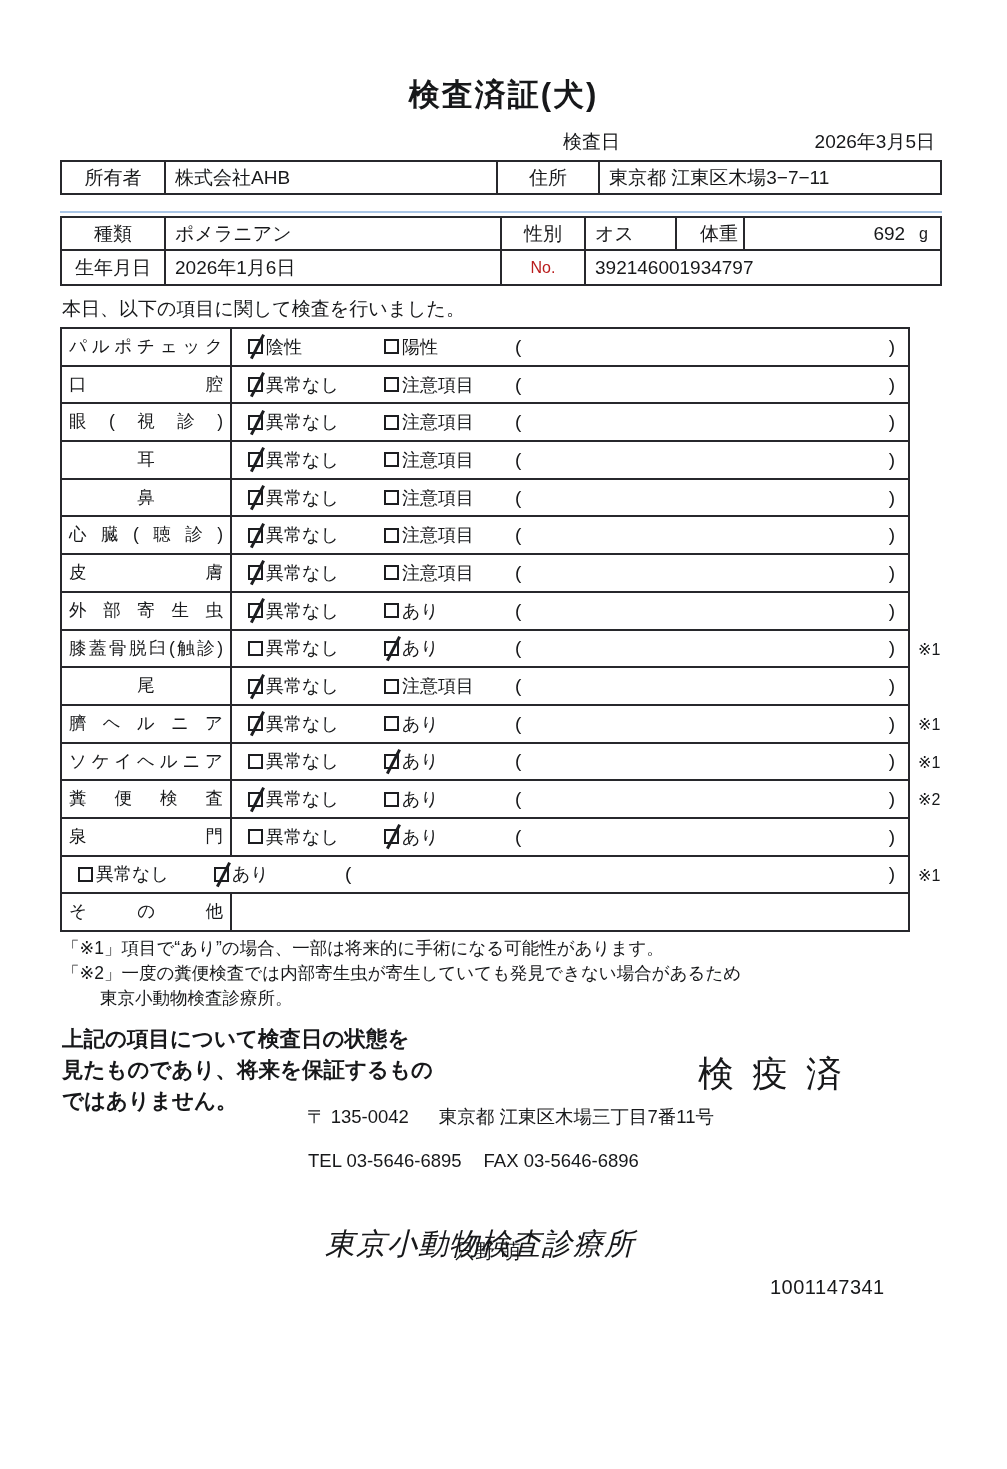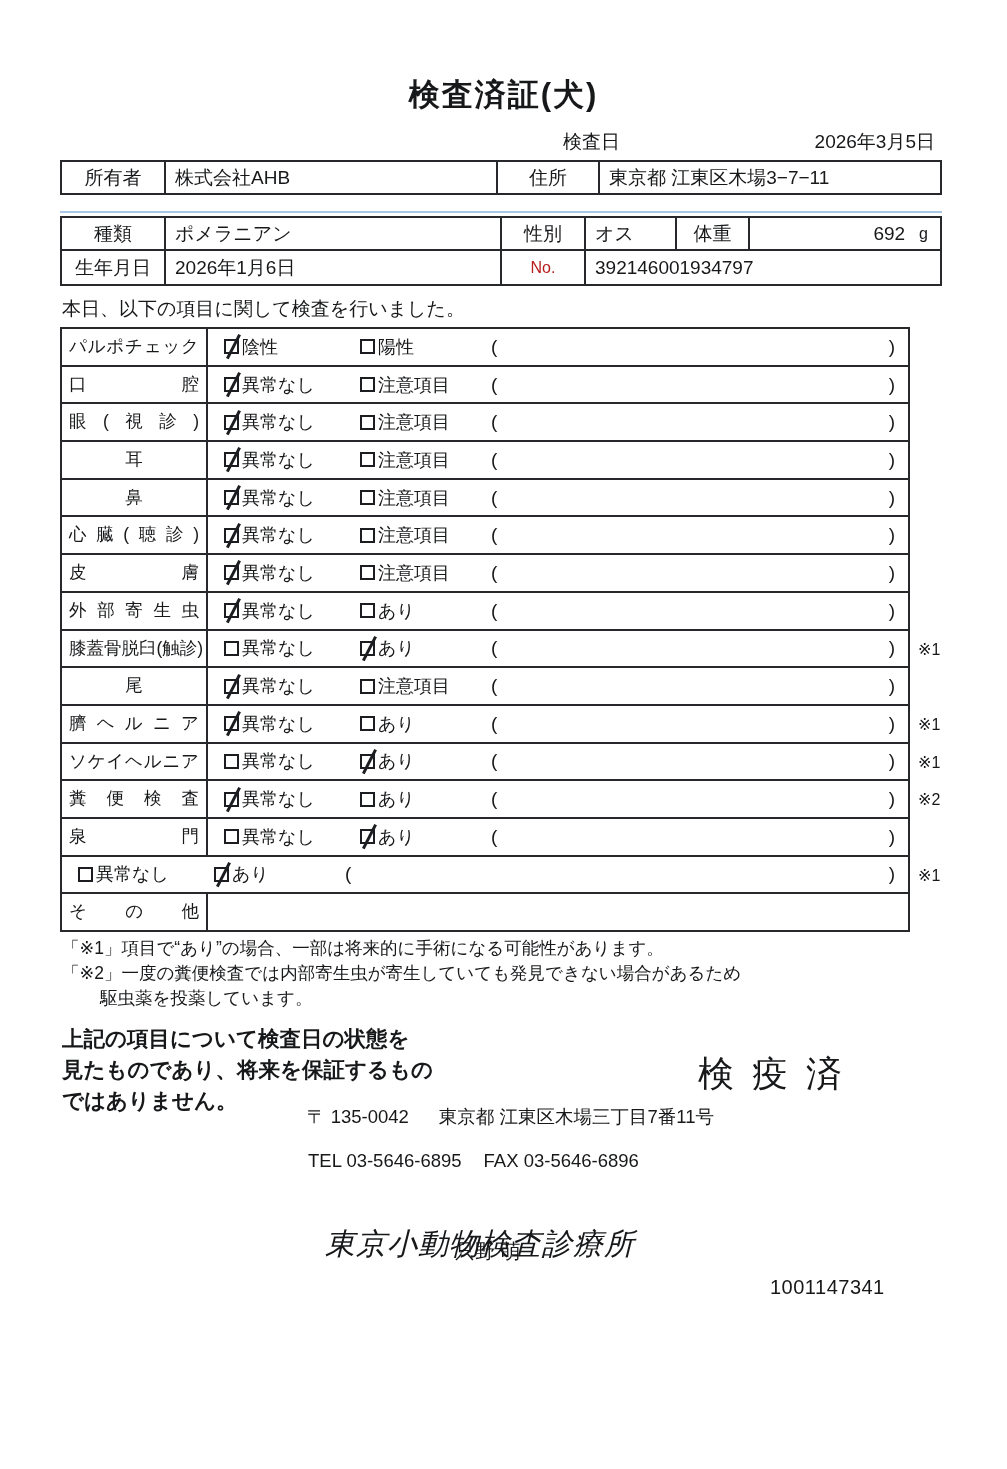--- a/index.html
+++ b/index.html
@@ -34,35 +34,35 @@
   .animal-table {
     position:absolute; top:216px; left:60px; width:882px;
     border:2px solid #27282c; font-size:19px;
   }
   .an-row { display:flex; height:33px; }
   .an-row.first { border-bottom:2px solid #27282c; }
   .an-lab1 { width:104px; }
   .an-val1 { width:336px; border-right:2px solid #27282c; }
   .an-lab2 { width:84px; }
   .an-val2 { width:91px; border-right:2px solid #27282c; padding-left:9px; }
-  .an-lab3 { width:73px; }
+  .an-lab3 { width:50px;margin-left:18px; }
   .an-val3 { flex:1; justify-content:flex-end; gap:14px; padding-right:12px; }
   .an-val3 .unit { font-size:16px; }
   .no-lab { font-size:16px; color:#b91c1c; }
   .intro { position:absolute; top:296px; left:62px; font-size:19px; }
   
   .itable { position:absolute; top:329px; left:60px; }
   .irow { display:flex; }
   .irow:first-child .ibox { box-shadow:0 -2px 0 0 #27282c; }
   .ibox {
     width:850px; height:37.7px; display:flex; align-items:stretch;
     border:2px solid #27282c; border-top:none;
   }
   .ilabel {
-    width:146px; border-right:2px solid #27282c; padding:0 7px;
+    width:170px; border-right:2px solid #27282c; padding:0 7px;
     font-size:17.5px; line-height:34px;
     text-align:justify; text-align-last:justify;
     white-space:nowrap; overflow:hidden;
   }
   .ilabel.single { text-align-last:center; }
   .icontent { flex:1; display:flex; align-items:center; padding-left:16px; font-size:18px; }
   .opt { display:flex; align-items:center; width:136px; }
   .opt + .opt { width:131px; }
   .cb {
     width:15px; height:15px; border:2.5px solid #1c1d20;
@@ -404,21 +404,21 @@
           <div class="ilabel">その他</div>
           <div class="icontent"></div>
         </div>
         <div class="inote"></div>
       </div>
     </div>
 
   <div class="notes">
     <div>「※1」項目で“あり”の場合、一部は将来的に手術になる可能性があります。</div>
     <div>「※2」一度の糞便検査では内部寄生虫が寄生していても発見できない場合があるため</div>
-    <div class="indent">駆虫薬を投薬しています。</div>
+    <div class="indent">東京小動物検査診療所。</div>
   </div>
 
   <div class="disclaimer">
     <div>上記の項目について検査日の状態を</div>
     <div>見たものであり、将来を保証するもの</div>
     <div>ではありません。</div>
   </div>
 
   <div class="stamp">検疫済</div>
 

